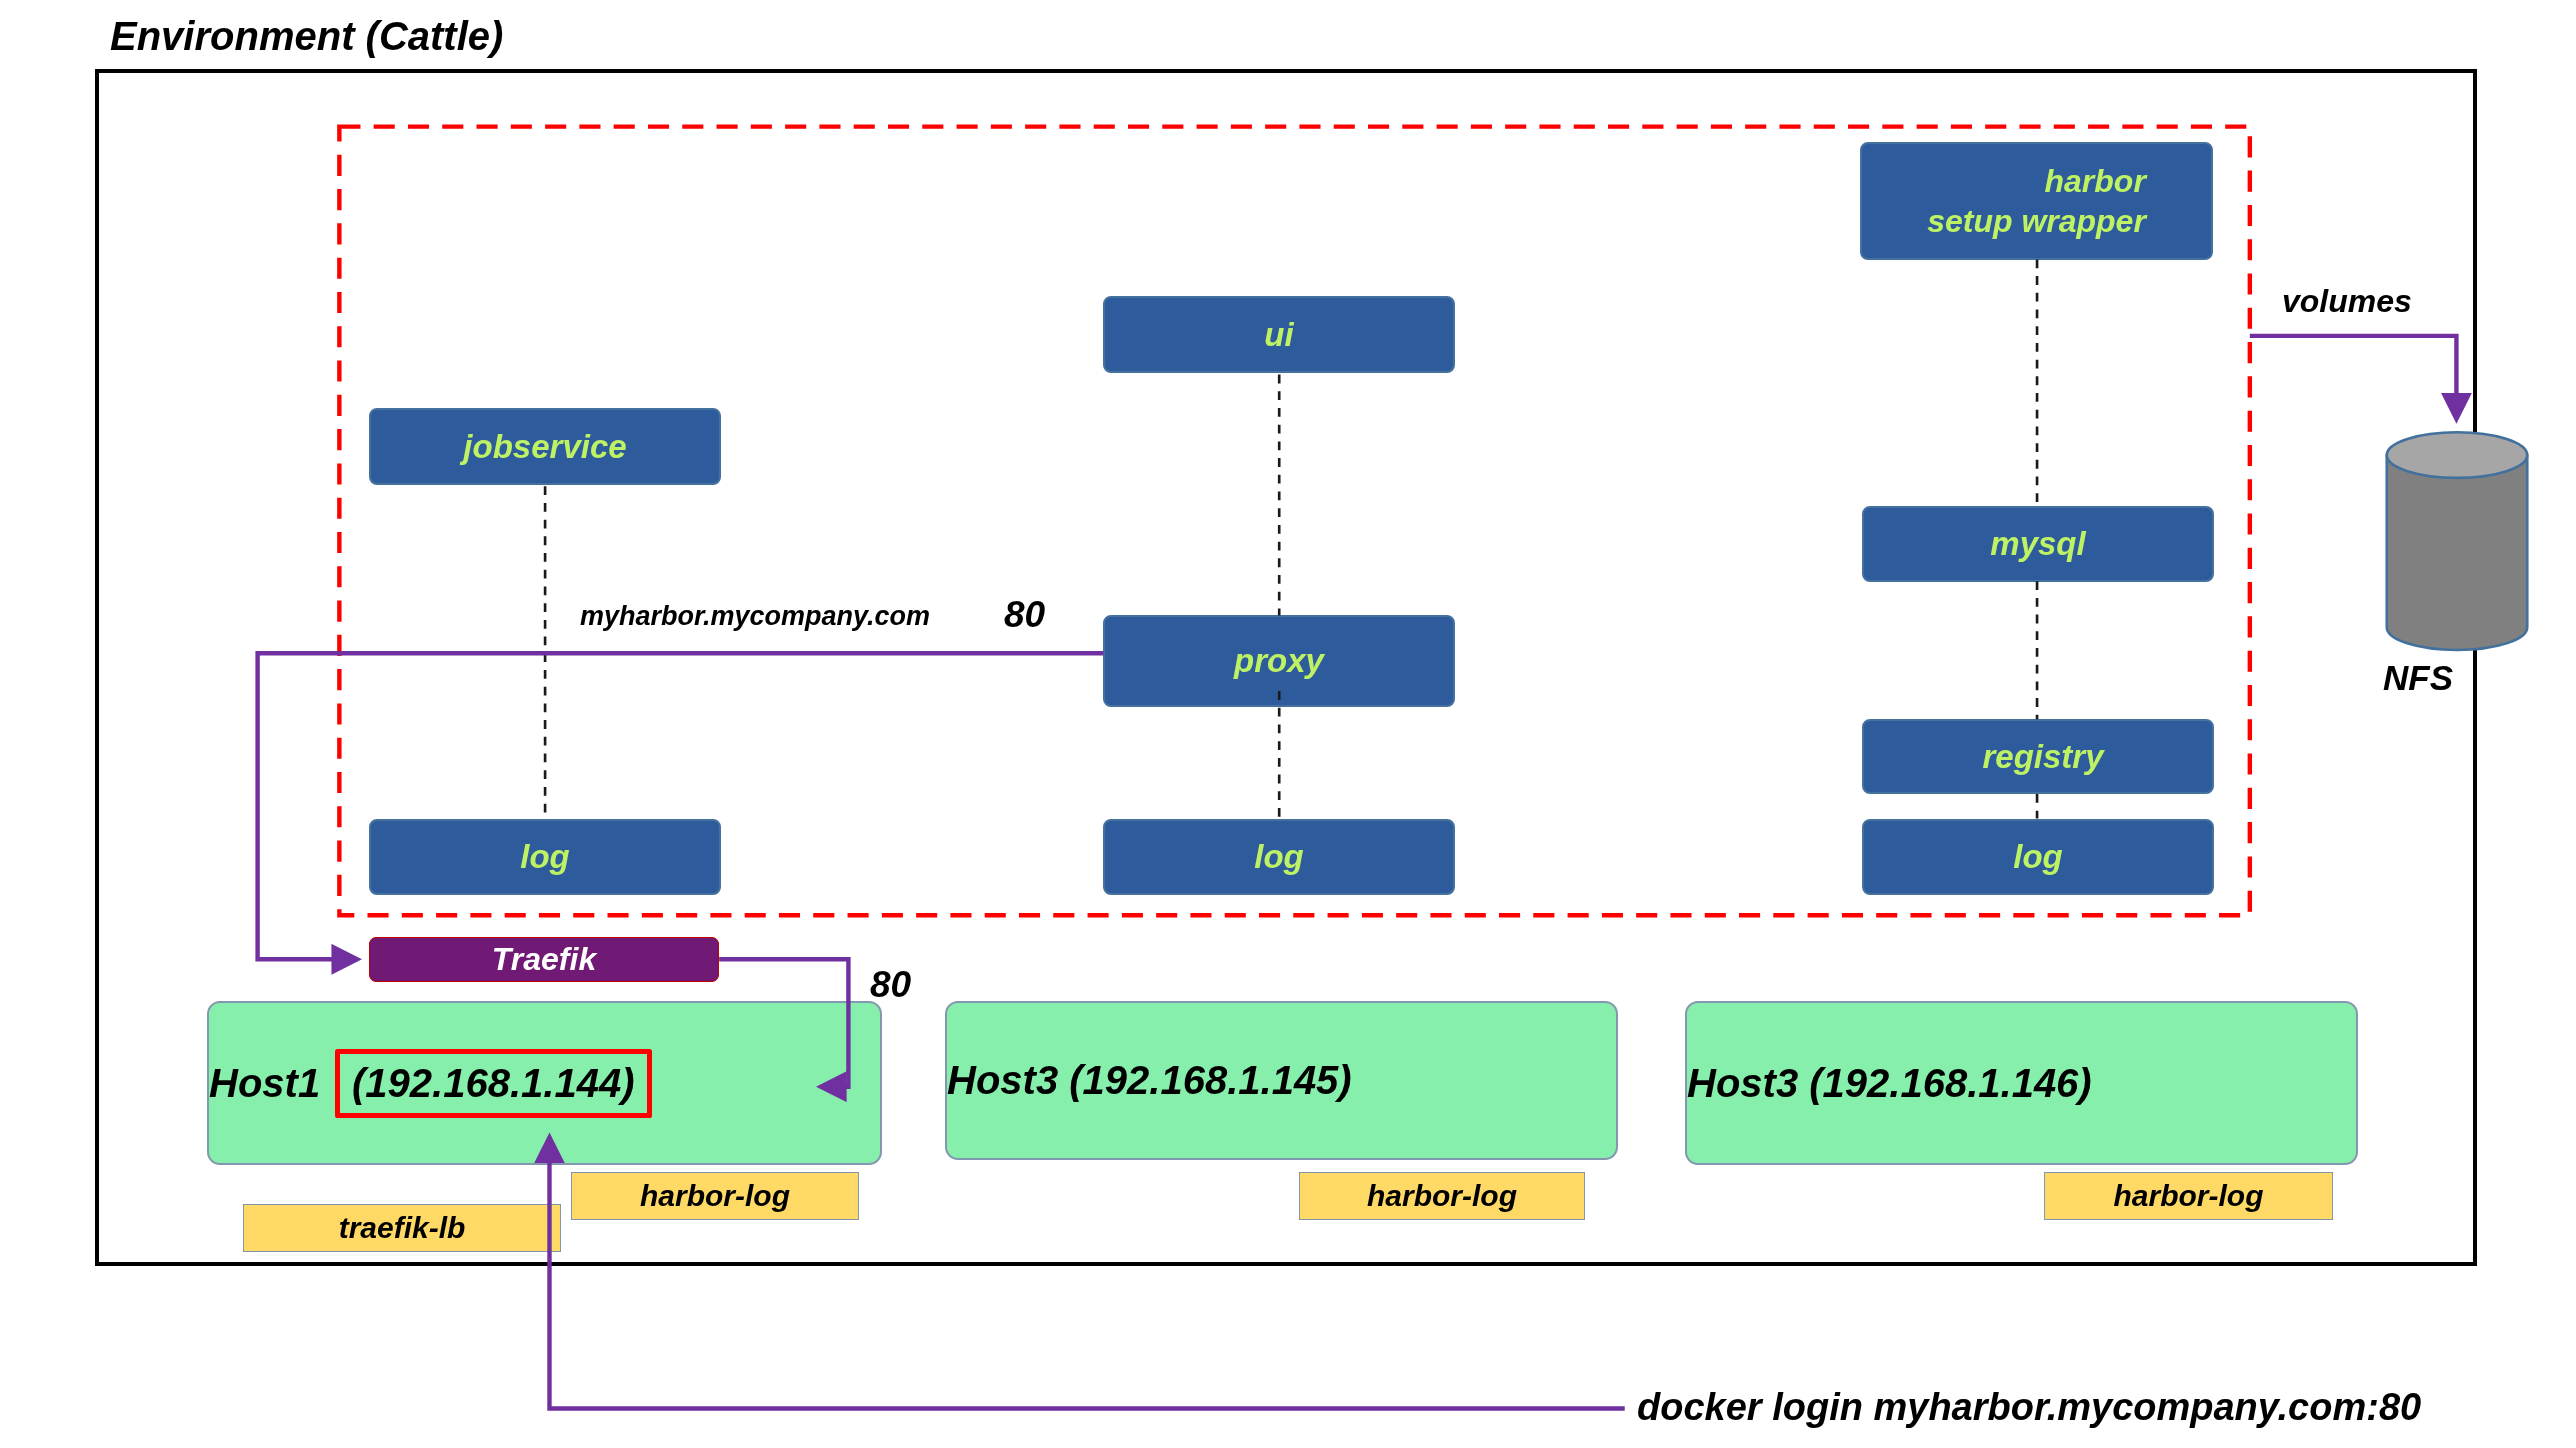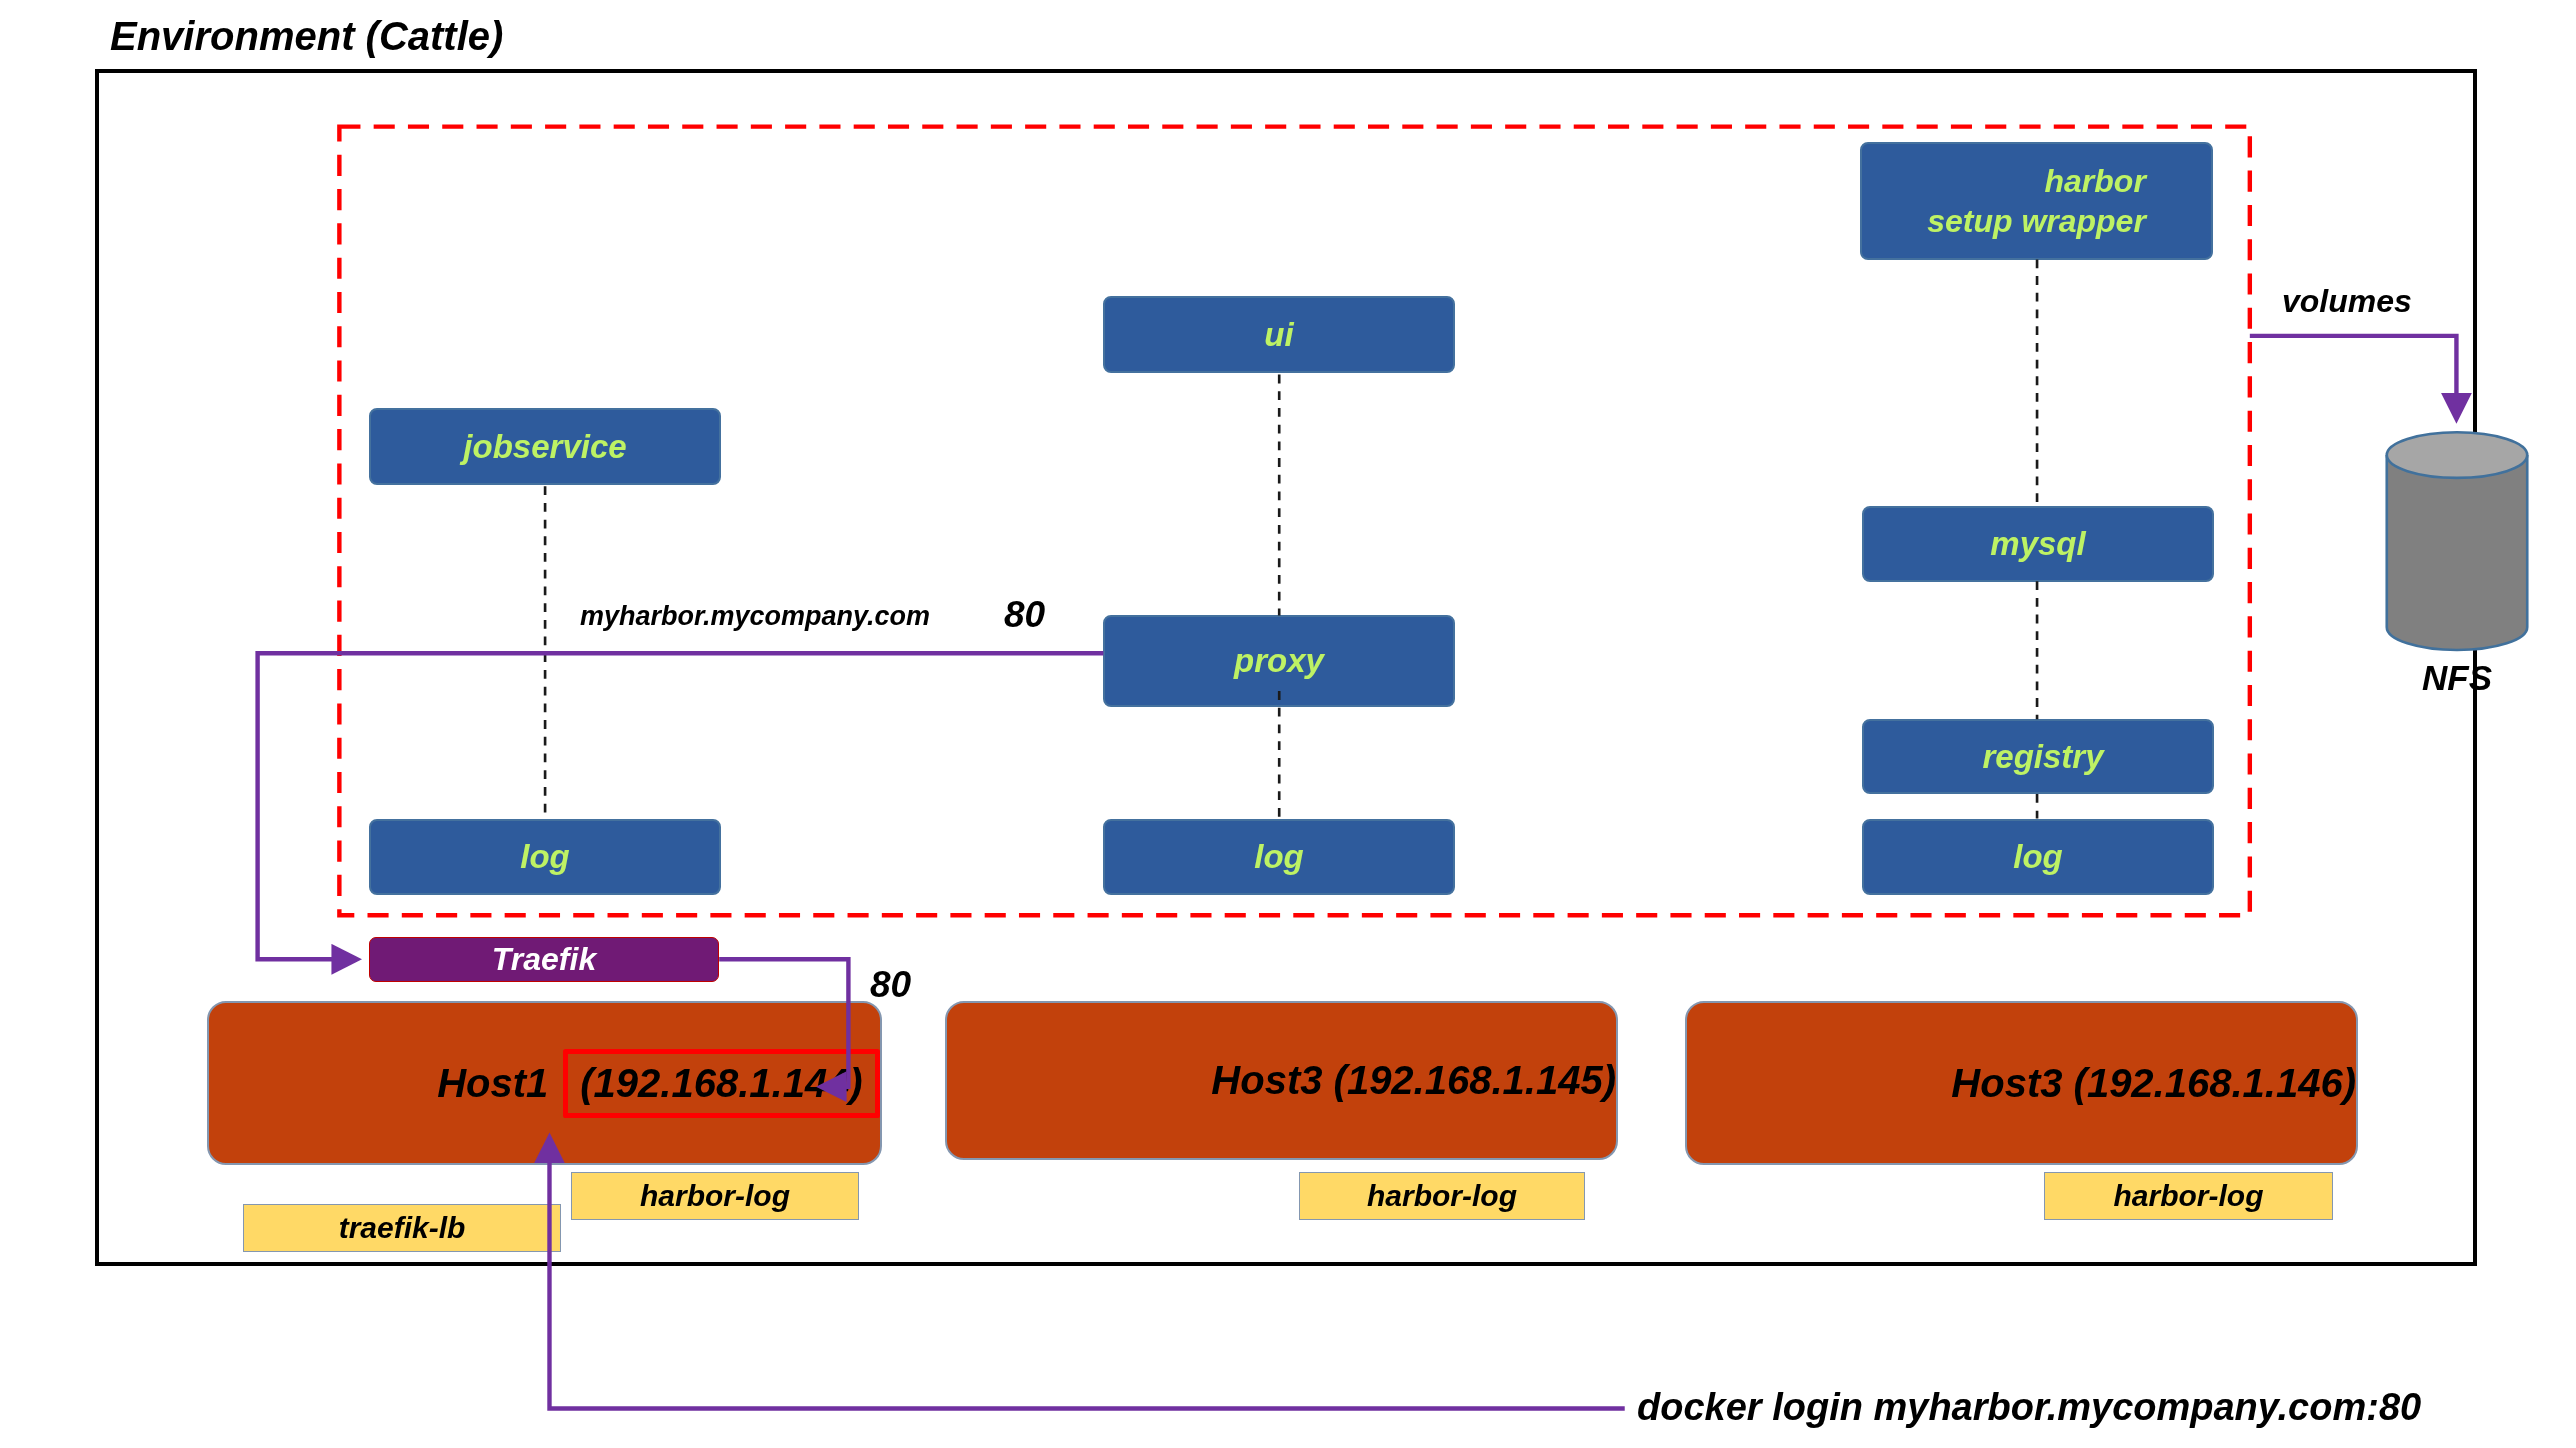--- a/index.html
+++ b/index.html
@@ -34,22 +34,22 @@
   .svc-log-center { left:1103px; top:819px; width:352px; height:76px; }
   .svc-log-right  { left:1862px; top:819px; width:352px; height:76px; }
 
   .traefik-box {
     left:369px; top:937px; width:350px; height:45px;
     background:#701a75; border:1.8px solid #C00000; border-radius:7px;
     color:#fff; font-size:32px; display:flex; align-items:center; justify-content:center; z-index:2;
   }
 
   .host {
-    background:#c2410c; border:2.6px solid #8497B0; border-radius:19px;
-    display:flex; align-items:center; justify-content:flex-end;
+    background:#86efac; border:2.6px solid #8497B0; border-radius:13px;
+    display:flex; align-items:center; justify-content:flex-start;
     font-size:40px; color:#000; z-index:1;
   }
   .host-1 { left:207px;  top:1001px; width:675px; height:164px; }
   .host-2 { left:945px; top:1001px; width:673px; height:159px; }
   .host-3 { left:1685px; top:1001px; width:673px; height:164px; }
   .ip-red-outline {
     border:5.3px solid #FF0000; border-radius:2.6px; padding:7px 12.3px; margin-left:3.5px;
     display:inline-block;
   }
 
@@ -60,21 +60,21 @@
   .tag-1 { left:243px;  top:1172px; width:318px; height:48px;margin-top:32px; }
   .tag-2 { left:571px;  top:1172px; width:288px; height:48px; }
   .tag-3 { left:1299px; top:1172px; width:286px; height:48px; }
   .tag-4 { left:2044px; top:1172px; width:289px; height:48px; }
 
   .edge-label { z-index:4; }
   .lbl-url          { left:580px;  top:601px;  font-size:27px; }
   .lbl-port-proxy   { left:1004px; top:594px;  font-size:37px; }
   .lbl-port-traefik { left:870px;  top:964px; font-size:37px; }
   .lbl-volumes      { left:2282px; top:283px;  font-size:32px; }
-  .lbl-nfs          { left:2383px; top:658px;  width:148px; text-align:center; font-size:35px; }
+  .lbl-nfs          { left:2383px; top:658px;  width:148px; text-align:left; font-size:35px; }
   .lbl-docker-login { left:1637px; top:1386px; font-size:38px; }
 
   .connector-layer { left:0; top:0; z-index:5; pointer-events:none; }
   .cylinder-layer  { left:2383px; top:427px; z-index:2; }
 </style>
 </head>
 <body>
 
 <div class="abs page-title">Environment (Cattle)</div>
 

